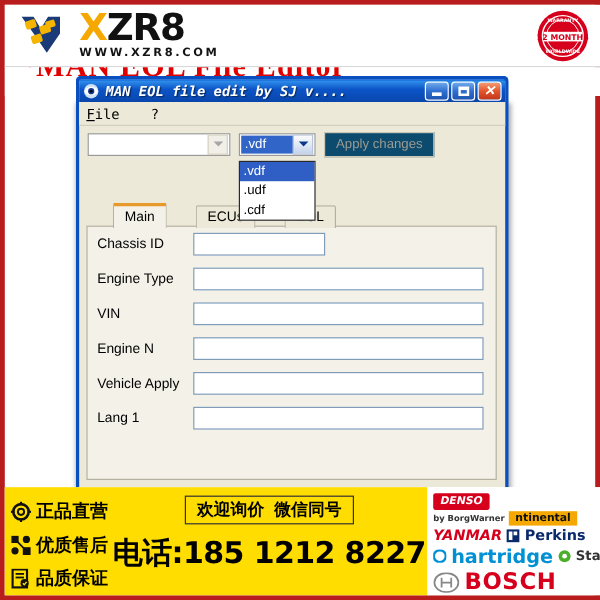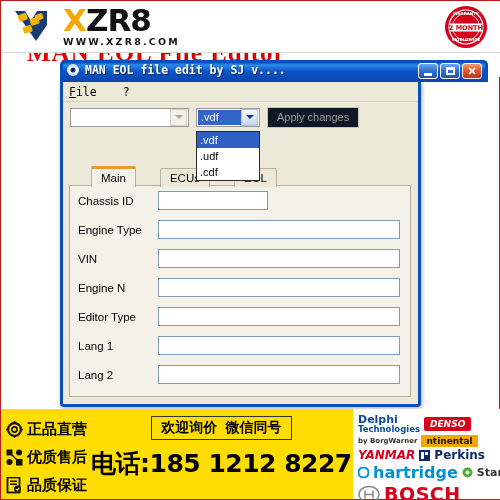--- a/index.html
+++ b/index.html
@@ -6,21 +6,21 @@
   html, body {
     width: 500px; height: 500px;
     font-family: "Liberation Sans", sans-serif;
     background: #ffffff;
     overflow: hidden;
   }
   #page {
     position: relative;
     width: 500px; height: 500px;
     background: #ffffff;
-    border: 1px solid #b91c1c;
+    border: 4px solid #b91c1c;
   }
 
   
   .site-header {
     position: absolute; left: 0; top: 0;
     width: 500px; height: 52px;
     background: #ffffff;
     border-bottom: 1px solid #d8d8d8;
   }
   .logo-wrap {
@@ -74,26 +74,26 @@
     left: 59px; top: 81px;
     width: 361px; height: 325px;
     background: #ece9d8;
     border: 3px solid #0a4fc0;
     border-top: none;
     border-radius: 0 0 4px 4px;
     box-shadow: 1px 1px 4px rgba(0,0,0,.35);
   }
   .titlebar {
     position: absolute; left: -3px; top: -22px;
-    width: 428px; height: 22px;
+    width: 361px; height: 22px;
     background: linear-gradient(180deg,#0a61d6 0%,#2d8ae8 10%,#0c54c8 45%,#0946ab 100%);
     border: 3px solid #0a4fc0;
     border-bottom: none;
     border-radius: 5px 5px 0 0;
-    display: flex; 
+    display: flex; align-items: center; font-style: italic;
   }
   .title-icon {
     width: 14px; height: 14px; margin-left: 3px; flex: none;
   }
   .title-text {
     color: #ffffff;
     font-family: "DejaVu Sans Mono", monospace;
     font-size: 11.5px; font-weight: 700;
     margin-left: 5px;
     text-shadow: 1px 1px 1px rgba(0,0,0,.5);
@@ -174,21 +174,21 @@
   }
   .arrow-tri {
     width: 0; height: 0;
     border-left: 4px solid transparent;
     border-right: 4px solid transparent;
     border-top: 4px solid #0a3a8c;
   }
   .combo-file .arrow-tri { border-top-color: #a6a6a6; }
   .apply-btn {
     height: 21px; padding: 0 9px;
-    background: #0f172a;
+    background: #0c4a6e;
     border: 1px solid #cac6b4;
     font-size: 11px; color: #9d9b90;
     display: flex; align-items: center;
     font-family: "Liberation Sans", sans-serif;
   }
 
   
   .dropdown-pop {
     position: absolute;
     left: 133px; top: 49px;
@@ -456,29 +456,25 @@
       </div>
       <div class="field-row">
         <span class="field-label">VIN</span>
         <div class="field-input"></div>
       </div>
       <div class="field-row">
         <span class="field-label">Engine N</span>
         <div class="field-input"></div>
       </div>
       <div class="field-row">
-        <span class="field-label">Editor Type</span>
+        <span class="field-label">Vehicle Apply</span>
         <div class="field-input"></div>
       </div>
       <div class="field-row">
         <span class="field-label">Lang 1</span>
-        <div class="field-input"></div>
-      </div>
-      <div class="field-row">
-        <span class="field-label">Lang 2</span>
         <div class="field-input"></div>
       </div>
     </div>
   </div>
 
   <div class="banner">
     <div class="banner-yellow">
       <div class="slogans">
         <div class="slogan">
           <svg class="slogan-ico" viewBox="0 0 17 17">
@@ -514,24 +510,20 @@
       </div>
 
       <div class="promo">
         <div class="promo-box">欢迎询价  微信同号</div>
         <div class="promo-phone">电话:185 1212 8227</div>
       </div>
     </div>
 
     <div class="brands">
       <div class="brand-row">
-        <div>
-          <div class="b-delphi">Delphi</div>
-          <div class="b-delphi-sub">Technologies</div>
-        </div>
         <span class="b-denso">DENSO</span>
       </div>
       <div class="brand-row">
         <span class="b-borg">by BorgWarner</span>
         <span class="b-conti">ntinental</span>
       </div>
       <div class="brand-row">
         <span class="b-yanmar">YANMAR</span>
         <svg class="dot-ico" viewBox="0 0 11 11">
             <rect width="11" height="11" fill="#0b2a6b"></rect>

